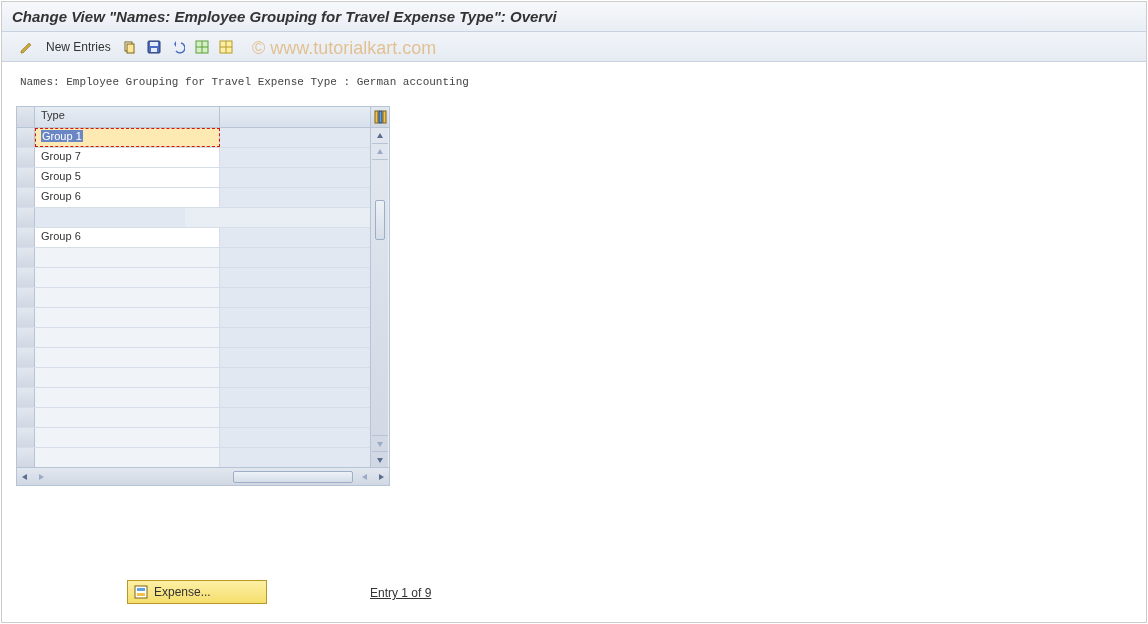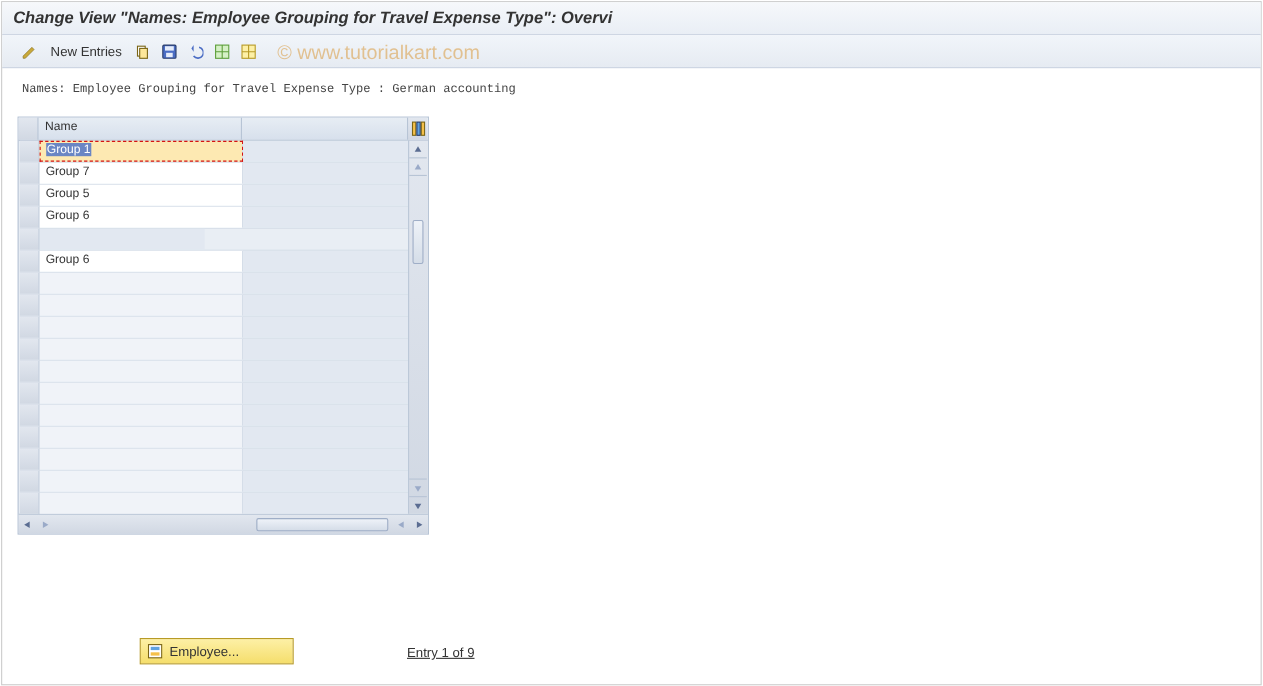--- a/index.html
+++ b/index.html
@@ -96,21 +96,20 @@
   .th-config {
     width: 18px; height: 20px;
     background: linear-gradient(#e2e7ef,#d1d8e3);
     border-left: 1px solid #b7c4d5;
     display: flex; align-items: center; justify-content: center;
     cursor: pointer;
   }
   .rows-wrap {
     display: flex;
     align-items: stretch;
-    justify-content: center;
   }
   .rows-left {}
   .row {
     display: flex;
     border-top: 1px solid #d5dde8;
   }
   .row:first-child { border-top: none; }
   .row-marker {
     width: 18px; height: 19px;
     background: linear-gradient(#e2e7ef,#d1d8e3);
@@ -243,21 +242,21 @@
   </div>
 
   <div class="watermark">© www.tutorialkart.com</div>
 
   <div class="content">
     <div class="subtitle">Names: Employee Grouping for Travel Expense Type : German accounting</div>
 
     <div class="tablebox">
       <div class="thead">
         <div class="th-marker"></div>
-        <div class="th-name">Name</div>
+        <div class="th-name">Type</div>
         <div class="th-gap"></div>
         <div class="th-config">
           <svg width="14" height="14" viewBox="0 0 14 14">
               <rect x="2" y="1" width="3" height="12" fill="#f5c04a" stroke="#7a6515"></rect>
               <rect x="6" y="1" width="3" height="12" fill="#5fa2e0" stroke="#2a3d6b"></rect>
               <rect x="10" y="1" width="3" height="12" fill="#f5c04a" stroke="#7a6515"></rect>
             </svg>
         </div>
       </div>
 
@@ -405,17 +404,17 @@
   </div>
 
   <div class="position-box">
     <span class="picon">
       <svg width="14" height="14" viewBox="0 0 14 14">
           <rect x="1" y="1" width="12" height="12" fill="#fff" stroke="#7a6515"></rect>
           <rect x="3" y="3" width="8" height="3" fill="#5fa2e0"></rect>
           <rect x="3" y="8" width="8" height="3" fill="#f5c04a"></rect>
         </svg>
     </span>
-    <span>Employee...</span>
+    <span>Expense...</span>
   </div>
   <div class="entry-text">Entry 1 of 9</div>
 
 </div>
 
 </body></html>

